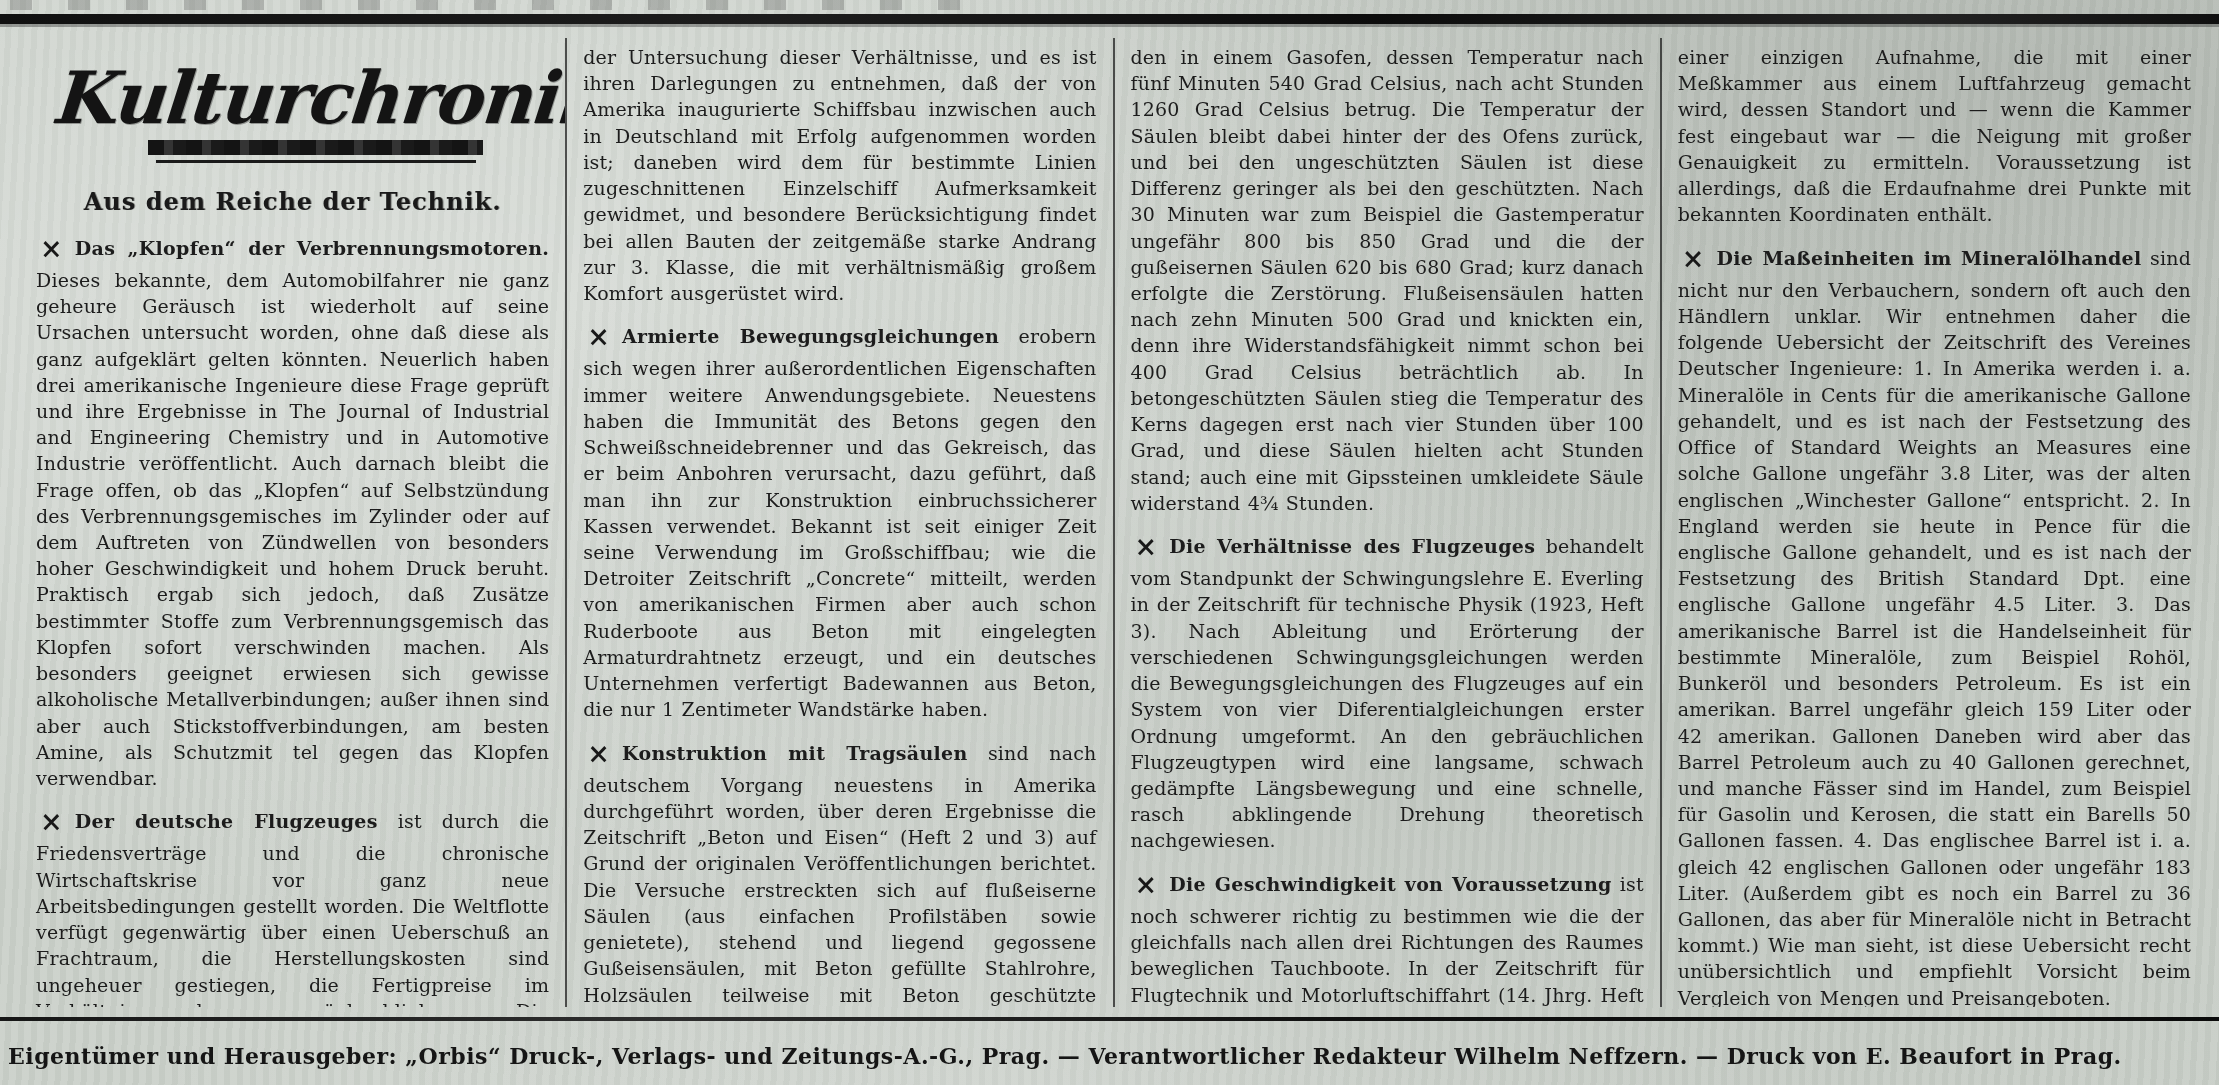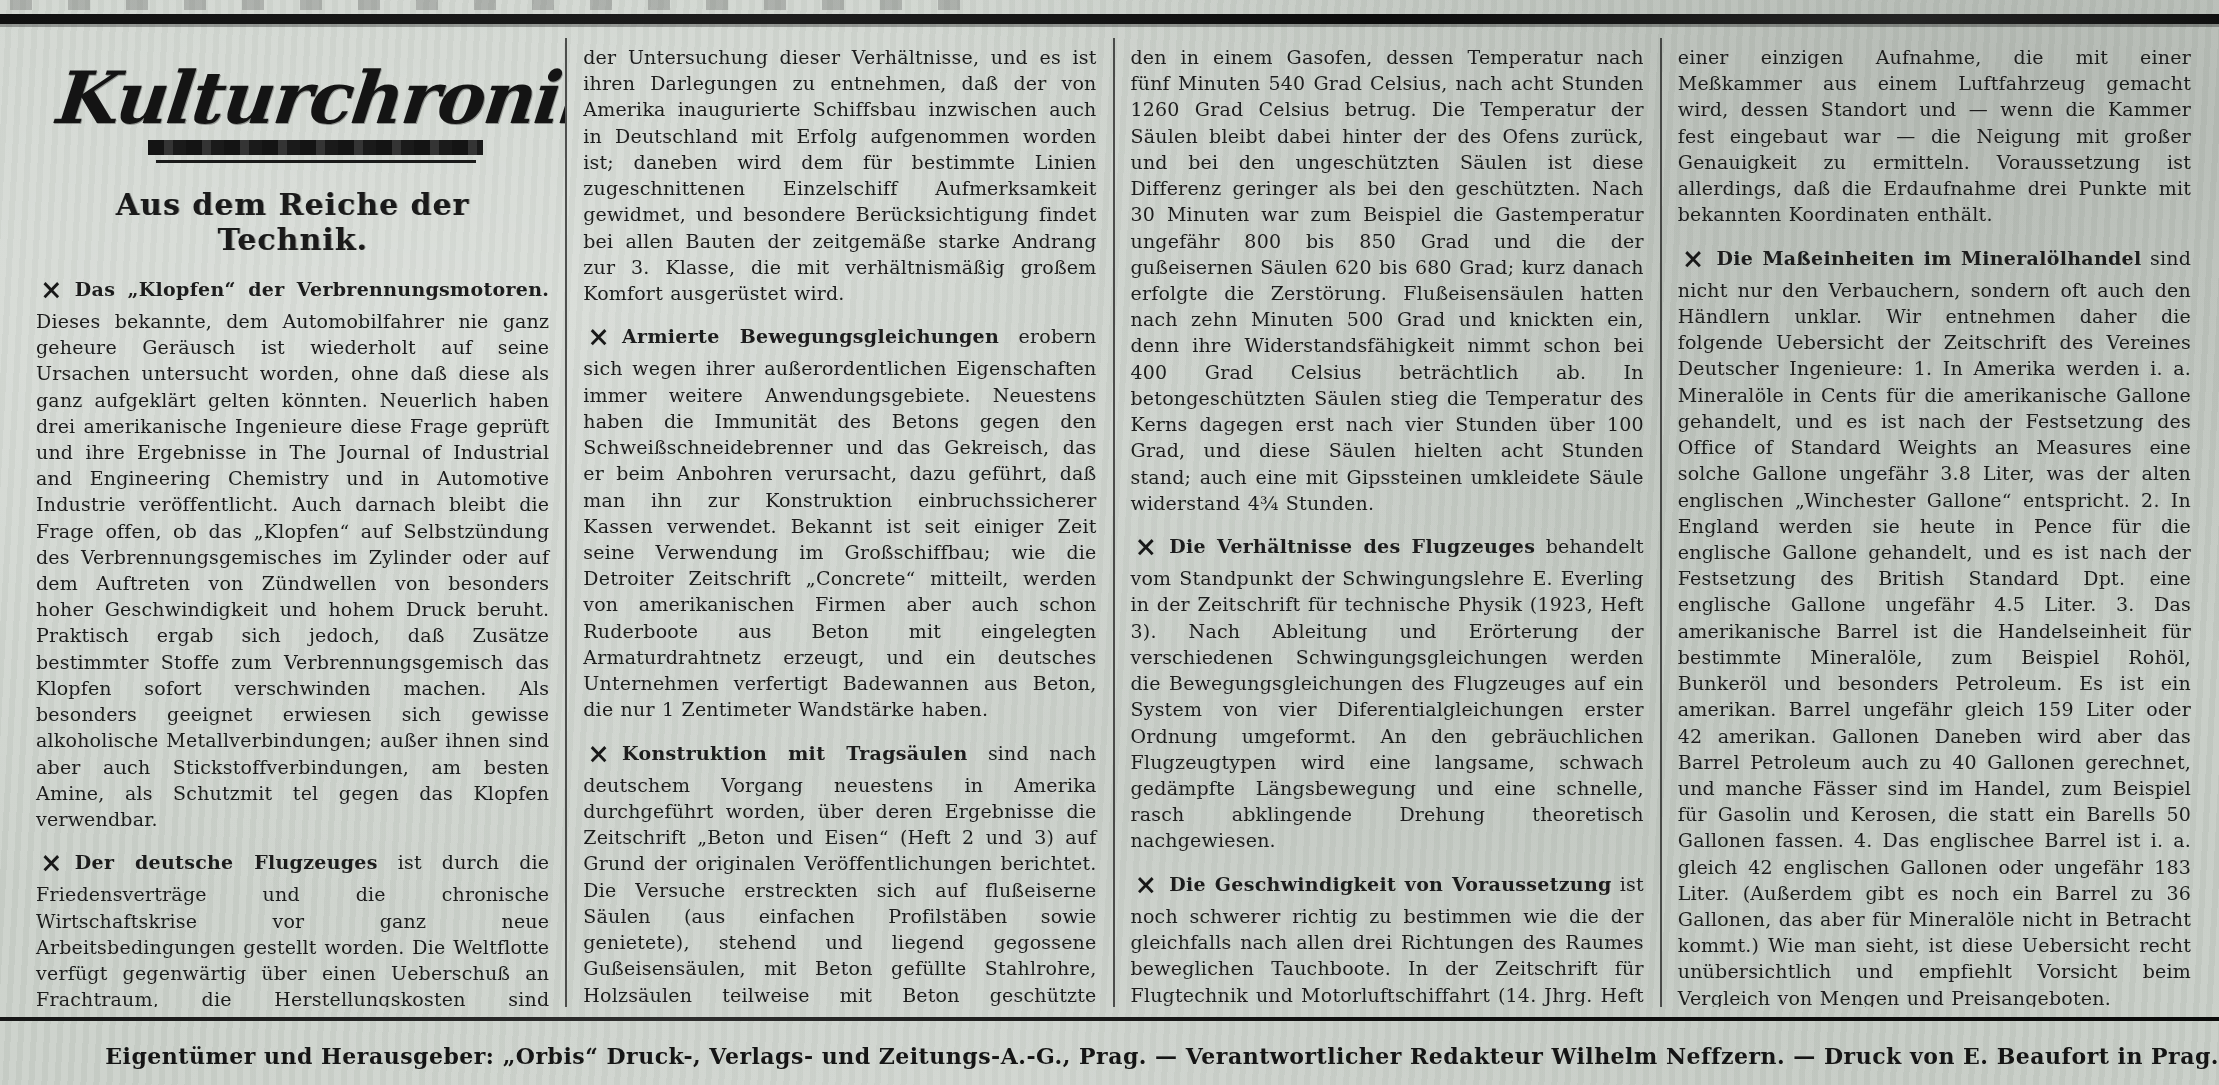--- a/index.html
+++ b/index.html
@@ -52,30 +52,30 @@
     font-style:italic;font-weight:bold;font-size:72px;line-height:1.05;
     letter-spacing:-2px;transform:skewX(-7deg);color:#141414;
     text-shadow:1px 1px 0 rgba(20,20,20,.35);
   }
   .masthead-bar{
     width:335px;height:15px;margin:4px 0 0 112px;
     background:repeating-linear-gradient(90deg,#141414 0 16px,#343434 16px 25px,#1a1a1a 25px 38px);
   }
   .masthead-line{width:320px;height:3px;margin:5px 0 0 120px;background:#1a1a1a;}
   .section-title{
-    text-align:center;font-weight:bold;font-size:30px;letter-spacing:1px;
+    text-align:center;font-weight:bold;font-size:24px;letter-spacing:1px;
     margin:24px 0 14px 0;color:#1a1a1a;
     text-shadow:1px 0 0 rgba(25,25,25,.4);
   }
   .footer-rule{
     position:absolute;left:0;right:0;bottom:64px;height:4px;
     background:linear-gradient(90deg,#161616 0%,#2e2e2e 30%,#101010 60%,#0a0a0a 100%);
   }
   .footer-text{
-    position:absolute;left:2px;right:0;bottom:16px;text-align:right;
+    position:absolute;left:8px;right:0;bottom:16px;text-align:left;
     font-weight:bold;font-size:22px;letter-spacing:.5px;color:#151515;
   }
 </style>
 </head>
 <body>
 
 <div id="page">
 
   <div class="top-fragment"></div>
   <div class="top-rule"></div>

